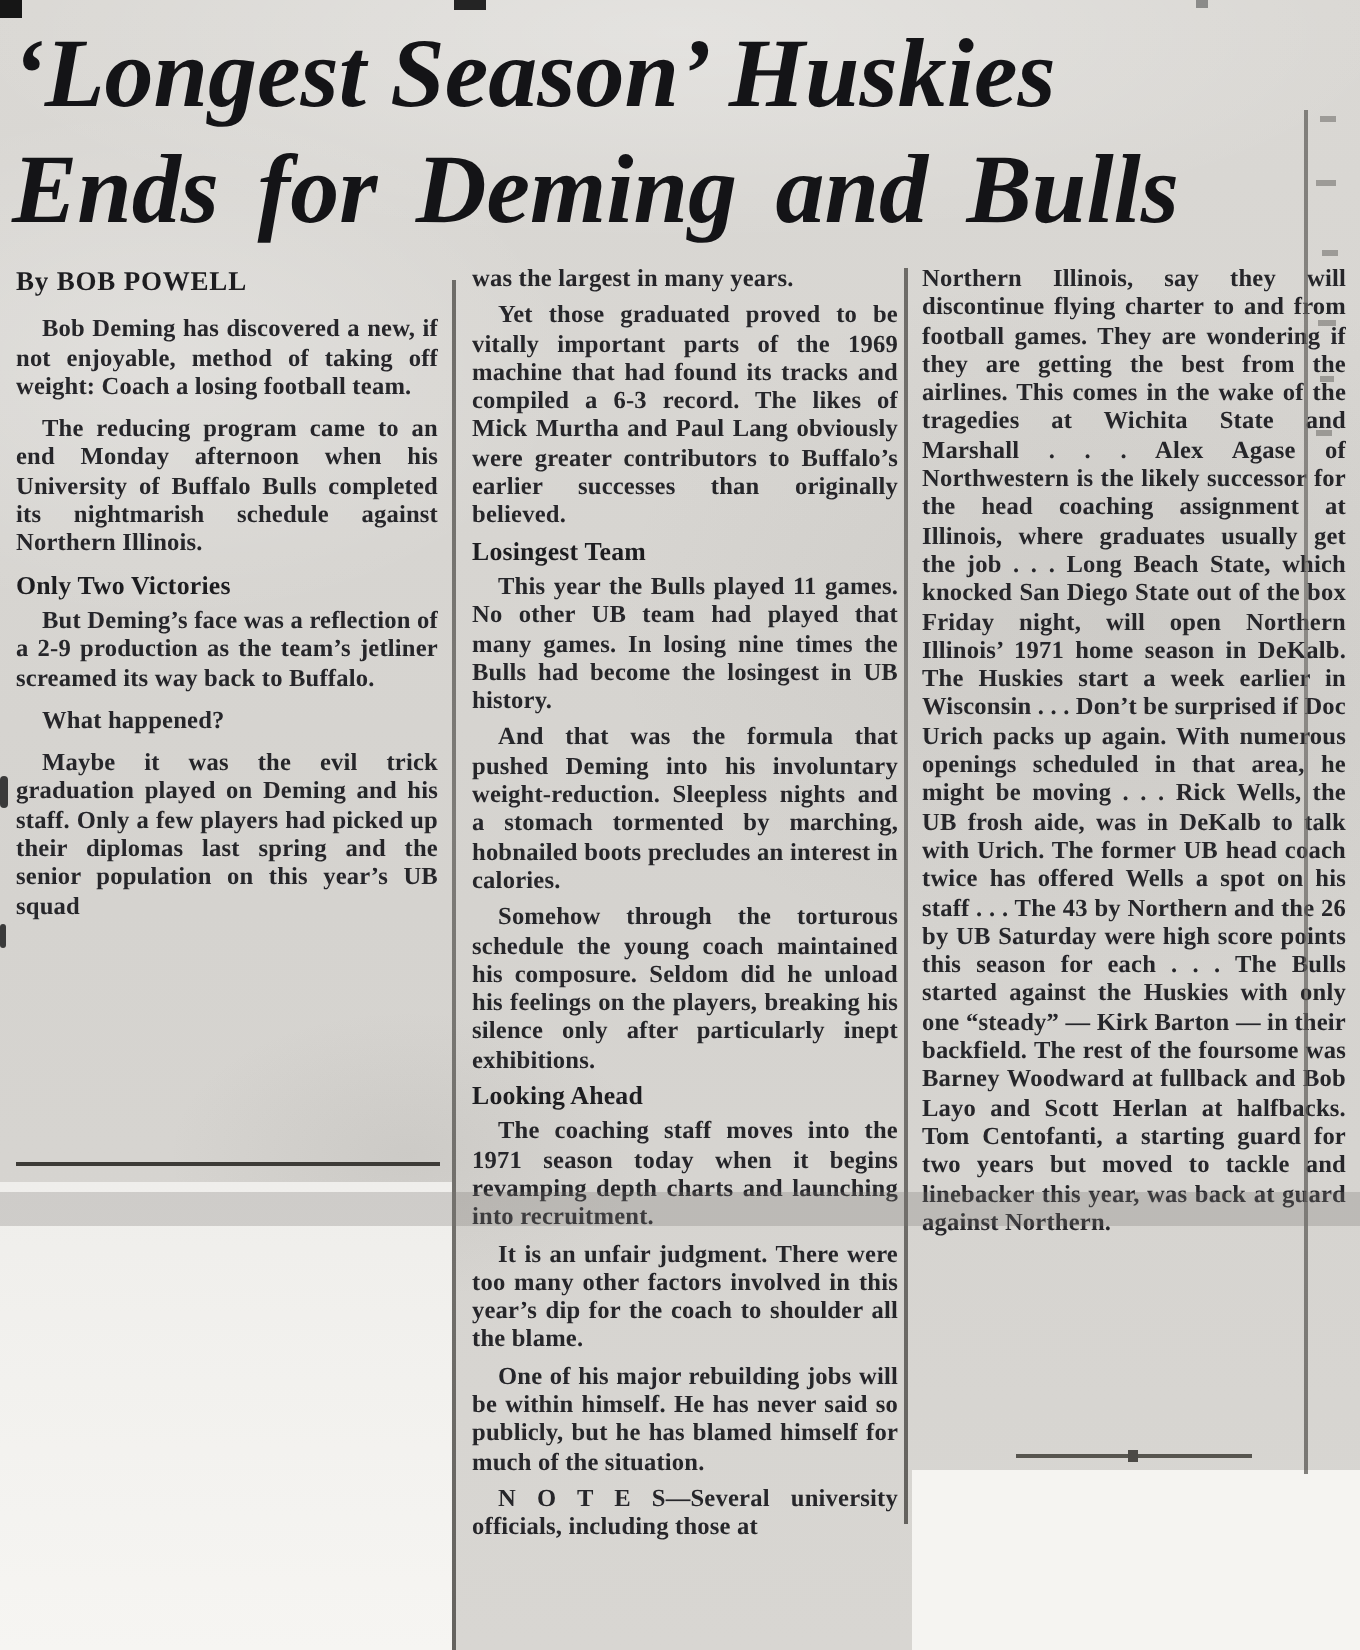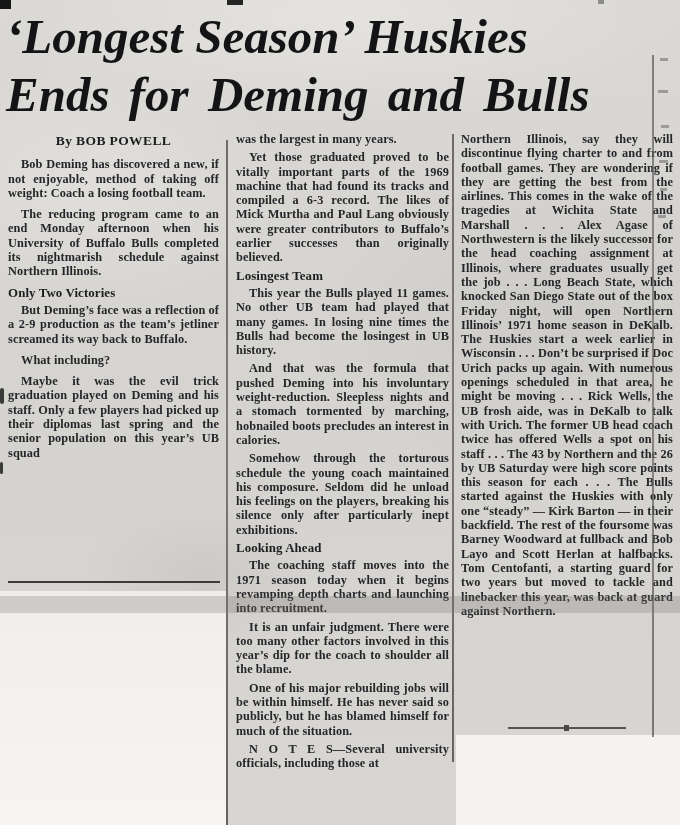--- a/index.html
+++ b/index.html
@@ -25,21 +25,21 @@
     position:absolute; top:132px; text-align:justify;
     font-size:12.3px; line-height:14.3px; font-weight:bold;
     letter-spacing:0.1px; color:#26262a;
   }
   .col-1 { left:8px;   width:211px; }
   .col-2 { left:236px; width:213px; }
   .col-3 { left:461px; width:212px; }
   .col p { margin:0 0 7px 0; text-indent:13px; }
   .col-2 p, .col-3 p { margin-bottom:4px; }
   .col p.noindent { text-indent:0; }
-  .byline { text-align:center; font-weight:bold; font-size:13.5px;
+  .byline { font-weight:bold; font-size:13.5px;
             letter-spacing:0.4px; margin:2px 0 9px 0; color:#1d1d20; }
   .subhead { font-weight:bold; text-align:left; font-size:12.9px;
              margin:4px 0 3px 0; color:#1d1d20; }
   .vrule  { position:absolute; width:2px;
             background:linear-gradient(180deg,#5a5854,#6e6c68 40%,#504e4a); opacity:.85; }
   .vrule-1 { left:226px; top:140px; height:685px; }
   .vrule-2 { left:452px; top:134px; height:628px; }
   .vrule-right { left:652px; top:55px; height:682px; width:2px; opacity:.7; }
   .hrule-col1 { position:absolute; left:8px; top:581px; width:212px; height:2px; background:#3d3b37; }
   .white-bl { position:absolute; left:0; top:591px; width:226px; height:234px;
@@ -81,21 +81,21 @@
 
   <div class="white-bl"></div>
   <div class="white-br"></div>
 
   <div class="col col-1">
     <div class="byline">By BOB POWELL</div>
     <p>Bob Deming has discovered a new, if not enjoyable, method of taking off weight: Coach a losing football team.</p>
     <p>The reducing program came to an end Monday afternoon when his University of Buffalo Bulls completed its nightmarish schedule against Northern Illinois.</p>
     <div class="subhead">Only Two Victories</div>
     <p>But Deming’s face was a reflection of a 2-9 production as the team’s jetliner screamed its way back to Buffalo.</p>
-    <p>What including?</p>
+    <p>What happened?</p>
     <p>Maybe it was the evil trick graduation played on Deming and his staff. Only a few players had picked up their diplomas last spring and the senior population on this year’s UB squad</p>
   </div>
 
   <div class="col col-2">
     <p class="noindent">was the largest in many years.</p>
     <p>Yet those graduated proved to be vitally important parts of the 1969 machine that had found its tracks and compiled a 6-3 record. The likes of Mick Murtha and Paul Lang obviously were greater contributors to Buffalo’s earlier successes than originally believed.</p>
     <div class="subhead">Losingest Team</div>
     <p>This year the Bulls played 11 games. No other UB team had played that many games. In losing nine times the Bulls had become the losingest in UB history.</p>
     <p>And that was the formula that pushed Deming into his involuntary weight-reduction. Sleepless nights and a stomach tormented by marching, hobnailed boots precludes an interest in calories.</p>
     <p>Somehow through the torturous schedule the young coach maintained his composure. Seldom did he unload his feelings on the players, breaking his silence only after particularly inept exhibitions.</p>

